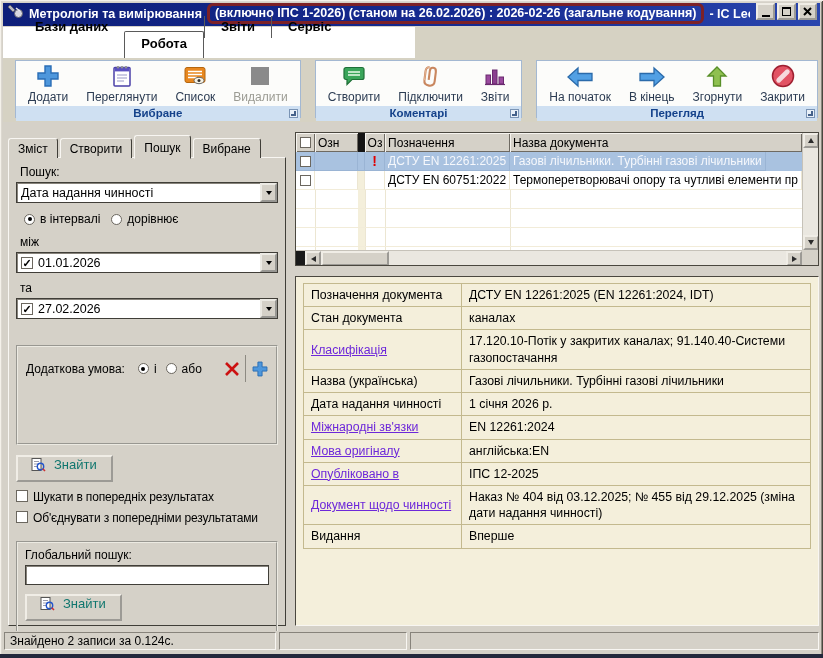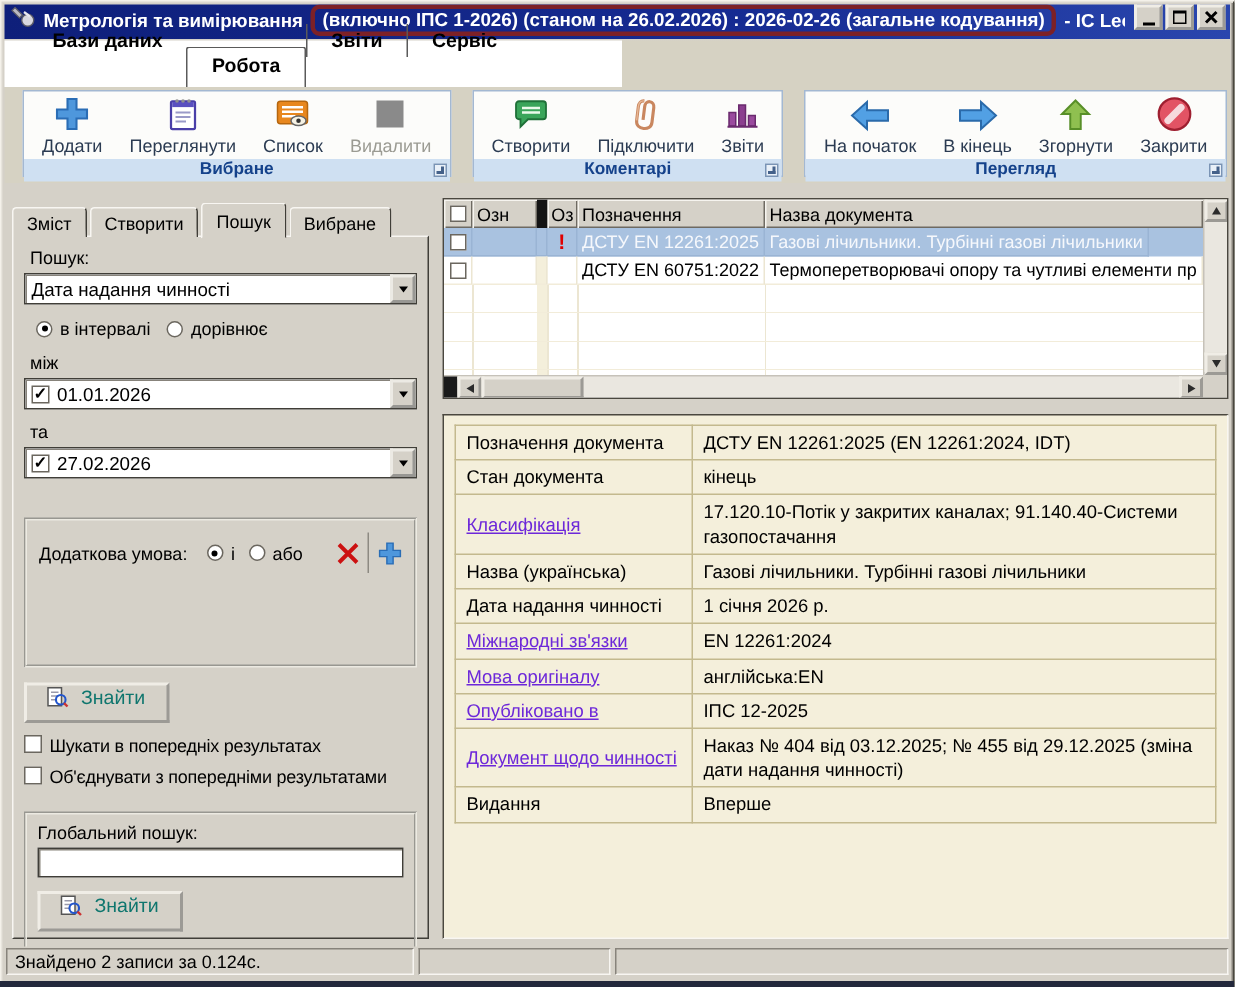--- a/index.html
+++ b/index.html
@@ -440,21 +440,21 @@
 
   <div class="details">
     <table class="dt">
       <tbody>
           <tr>
         <td class="lbl">Позначення документа</td>
         <td>ДСТУ EN 12261:2025 (EN 12261:2024, IDT)</td>
       </tr>
       <tr>
         <td class="lbl">Стан документа</td>
-        <td>кінець</td>
+        <td>каналах</td>
       </tr>
       <tr>
         <td class="lbl"><span class="link">Класифікація</span></td>
         <td>17.120.10-Потік у закритих каналах; 91.140.40-Системи газопостачання</td>
       </tr>
       <tr>
         <td class="lbl">Назва (українська)</td>
         <td>Газові лічильники. Турбінні газові лічильники</td>
       </tr>
       <tr>

